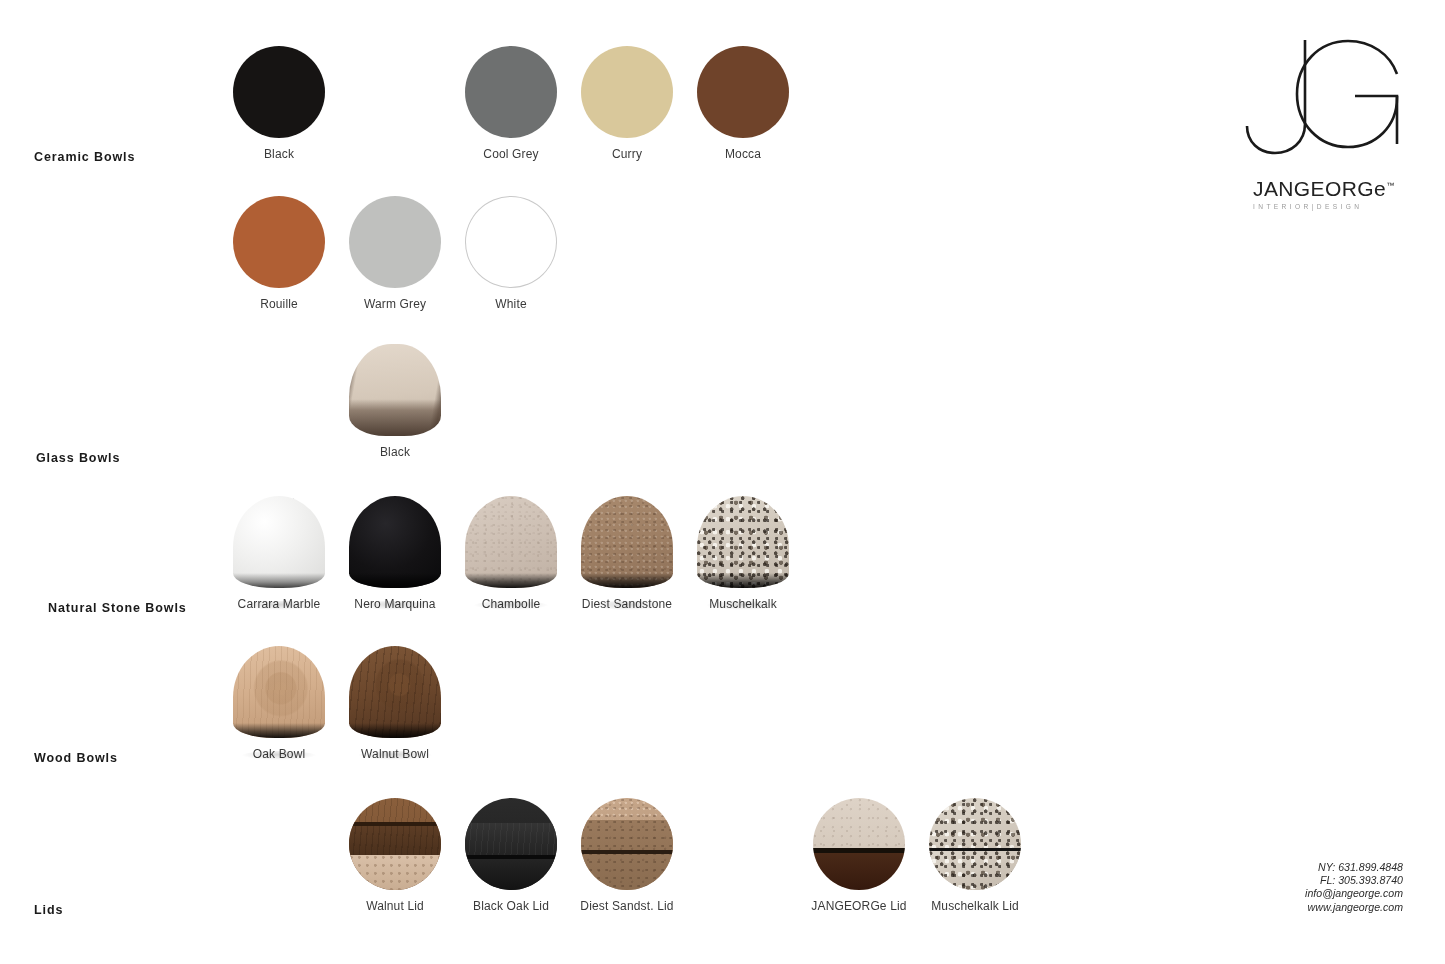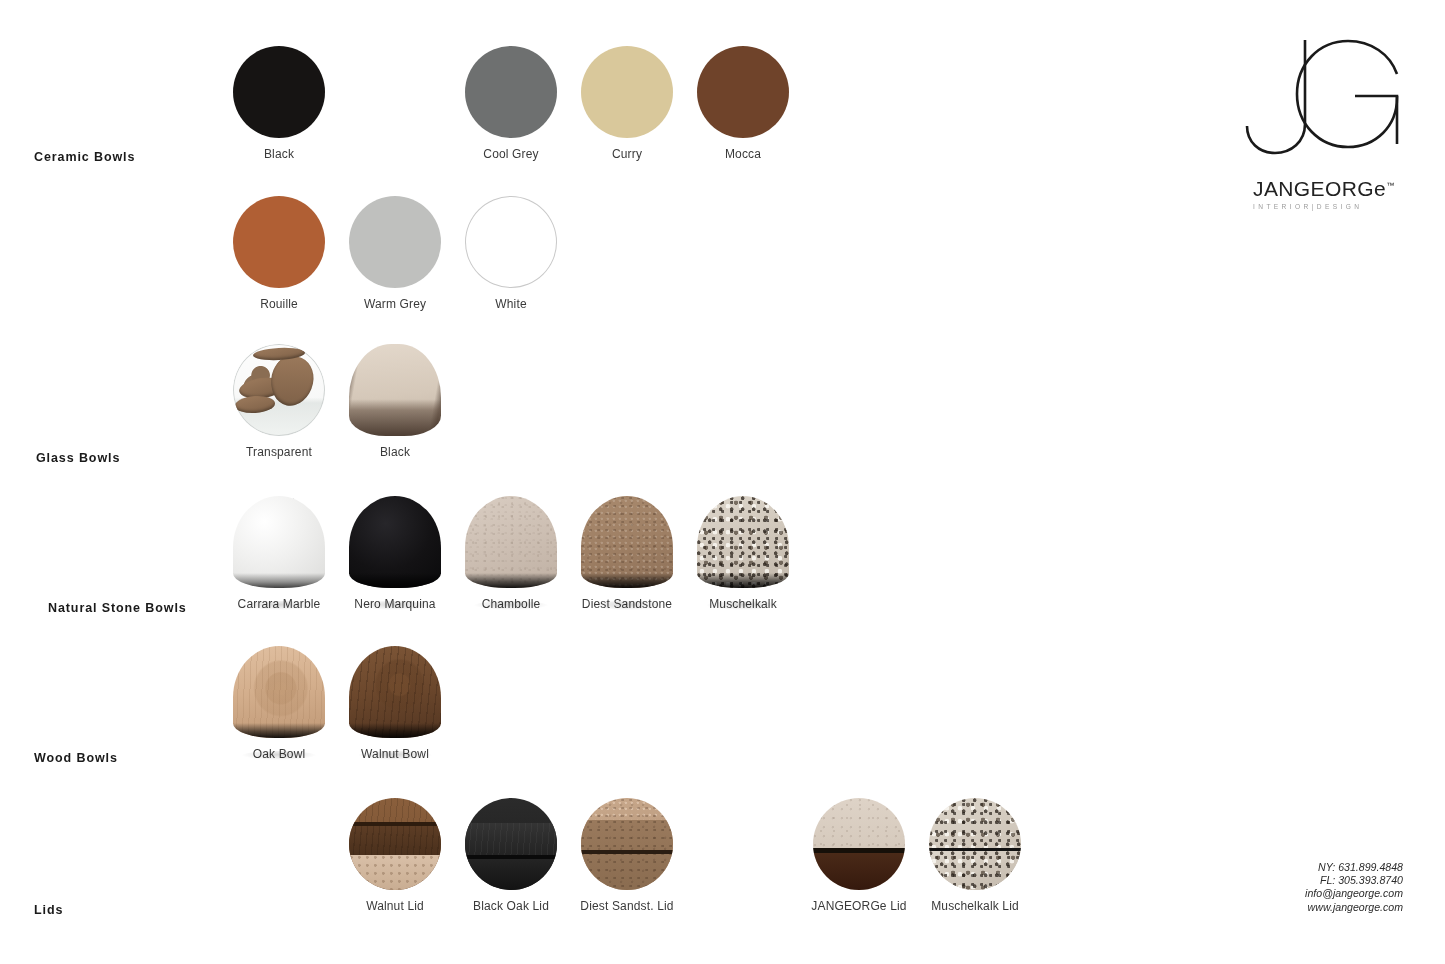--- a/index.html
+++ b/index.html
@@ -205,29 +205,20 @@
     <div class="swatch" style="background:#bfc0be;"></div>
     <div class="caption">Warm Grey</div>
   </div>
   <div class="swatch-cell" style="left:453px;top:196px;">
     <div class="swatch outline" style="background:#ffffff;"></div>
     <div class="caption">White</div>
   </div>
 
   <div class="row-label" style="left:20px;top:451px;margin-left:16px;">Glass Bowls</div>
 
-  <div class="swatch-cell" style="left:221px;top:344px;">
-    <div class="swatch glass-transparent">
-      <div class="cookie" style="width:46px;height:20px;left:6px;top:34px;transform:rotate(-8deg);"></div>
-      <div class="cookie" style="width:42px;height:50px;left:38px;top:12px;border-radius:48% 48% 50% 50%/46% 46% 54% 54%;transform:rotate(12deg);"></div>
-      <div class="cookie" style="width:40px;height:17px;left:2px;top:52px;transform:rotate(-4deg);"></div>
-      <div class="cookie" style="width:52px;height:12px;left:20px;top:4px;transform:rotate(-3deg);"></div>
-    </div>
-    <div class="caption">Transparent</div>
-  </div>
   <div class="swatch-cell" style="left:337px;top:344px;">
     <div class="swatch glass-black"></div>
     <div class="caption">Black</div>
   </div>
 
   <div class="row-label" style="left:34px;top:601px;padding-left:14px;">Natural Stone Bowls</div>
 
   <div class="swatch-cell cell-shadow" style="left:221px;top:496px;">
     <div class="swatch flatbot">
       <div class="tex marble-white"></div>

